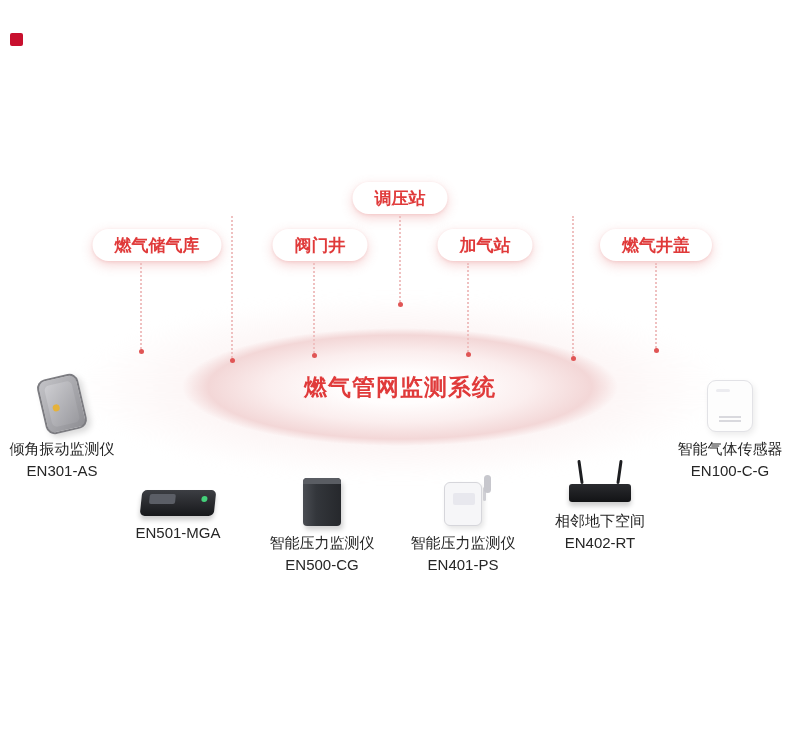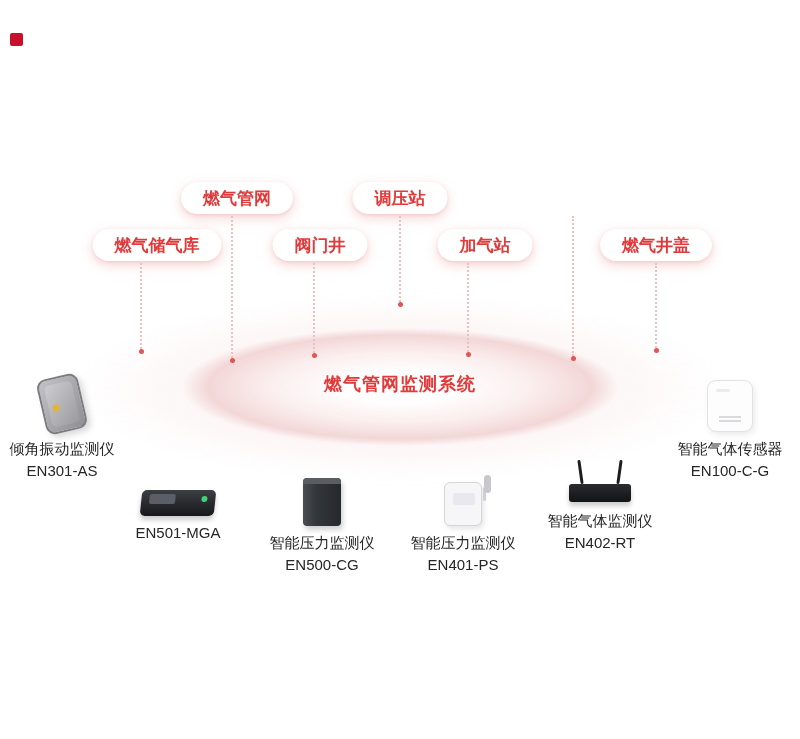--- a/index.html
+++ b/index.html
@@ -17,21 +17,21 @@
   .logo-mark{position:absolute;left:10px;top:33px;width:13px;height:13px;background:#c8102e;border-radius:2px;}
 
   
   .glow{position:absolute;left:75px;top:296px;width:650px;height:184px;border-radius:50%;
     background:radial-gradient(closest-side,rgba(247,224,224,.95),rgba(250,236,236,.55) 58%,rgba(255,255,255,0) 100%);
     filter:blur(6px);}
   .ring{position:absolute;left:182px;top:328px;width:436px;height:118px;border-radius:50%;
     background:radial-gradient(closest-side,#fffdfd 28%,#fbeeee 60%,#f3d7d7 88%,rgba(243,215,215,0) 100%);}
 
   .title{position:absolute;left:0;top:372px;width:800px;text-align:center;
-    font-size:18px;font-weight:bold;color:var(--red);letter-spacing:1px;}
+    font-size:23px;font-weight:bold;color:var(--red);letter-spacing:1px;}
 
   
   .pill{position:absolute;transform:translate(-50%,-50%);height:32px;padding:0 22px;
     display:flex;align-items:center;justify-content:center;background:#fff;border-radius:17px;
     box-shadow:0 4px 12px rgba(226,110,110,.30),0 1px 3px rgba(226,110,110,.18);
     color:var(--red);font-size:17px;font-weight:bold;white-space:nowrap;}
   .p0{left:237px;top:198px;} .p1{left:400px;top:198px;} .p2{left:577px;top:198px;}
   .p3{left:157px;top:245px;} .p4{left:320px;top:245px;} .p5{left:485px;top:245px;text-align:right;} .p6{left:656px;top:245px;}
 
   
@@ -91,23 +91,20 @@
 
 <div class="canvas">
 
   <div class="logo-mark"></div>
 
   <div class="glow"></div>
   <div class="ring"></div>
 
   <div class="title">燃气管网监测系统</div>
 
-  <div class="pill p0">
-    <span>燃气管网</span>
-  </div>
   <div class="pill p1">
     <span>调压站</span>
   </div>
   <div class="pill p3">
     <span>燃气储气库</span>
   </div>
   <div class="pill p4">
     <span>阀门井</span>
   </div>
   <div class="pill p5">
@@ -153,21 +150,21 @@
       <div class="art-ps"></div>
     </div>
     <div class="dev-name">智能压力监测仪</div>
     <div class="dev-model">EN401-PS</div>
   </div>
 
   <div class="device d4">
     <div class="art">
       <div class="art-rt"></div>
     </div>
-    <div class="dev-name">智能气体监测仪</div>
+    <div class="dev-name">相邻地下空间</div>
     <div class="dev-model">EN402-RT</div>
   </div>
 
   <div class="device d5">
     <div class="art">
       <div class="art-sensor"></div>
     </div>
     <div class="dev-name">智能气体传感器</div>
     <div class="dev-model">EN100-C-G</div>
   </div>

